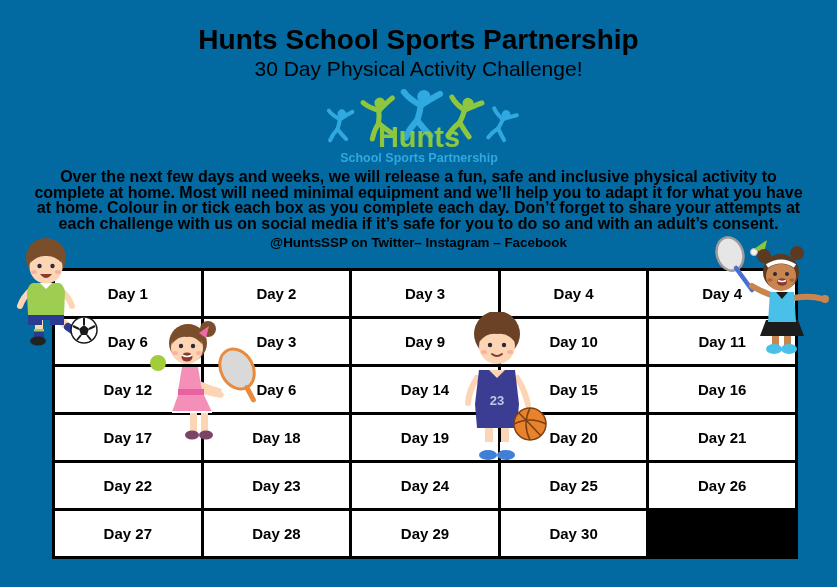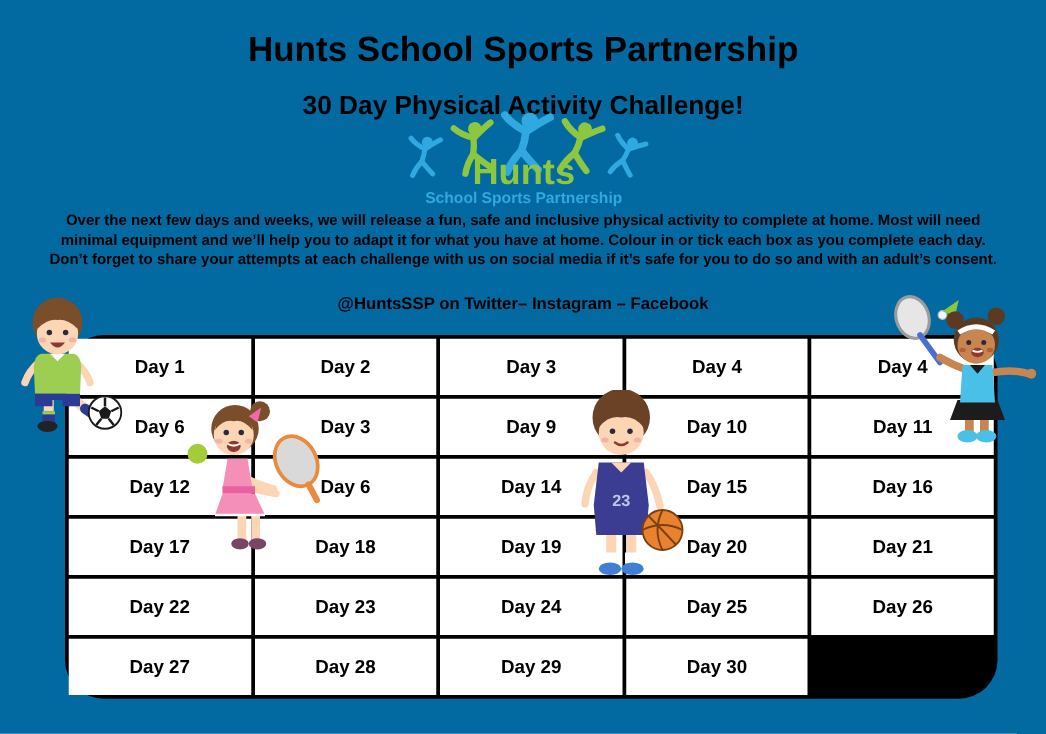--- a/index.html
+++ b/index.html
@@ -1,25 +1,25 @@
 <!DOCTYPE html>
 <html><head>
 <meta charset="utf-8">
 <style>
   html,body{margin:0;padding:0;background:#fff;}
   body{width:837px;height:587px;overflow:hidden;font-family:"Liberation Sans",sans-serif;color:#000;}
   .page{position:relative;width:837px;height:587px;background:#0369a1;}
   .title{position:absolute;top:24px;left:0;width:100%;text-align:center;font-size:28px;font-weight:bold;}
-  .subtitle{position:absolute;top:57px;left:0;width:100%;text-align:center;font-size:21px;font-weight:bold;margin-top:16px;}
+  .subtitle{position:absolute;top:57px;left:0;width:100%;text-align:center;font-size:21px;font-weight:normal;}
   .logo{position:absolute;top:89px;left:50%;transform:translateX(-50%);width:210px;height:78px;}
-  .intro{position:absolute;top:169px;left:34px;width:769px;text-align:center;font-size:12px;font-weight:bold;line-height:15.6px;}
+  .intro{position:absolute;top:169px;left:34px;width:769px;text-align:center;font-size:16px;font-weight:bold;line-height:15.6px;}
   .social{position:absolute;top:235px;left:0;width:100%;text-align:center;font-size:13.4px;font-weight:bold;}
   .grid{position:absolute;left:52px;top:268px;width:746px;height:291px;background:#000;
         display:grid;grid-template-columns:repeat(5,1fr);grid-template-rows:repeat(6,1fr);
-        gap:3px;padding:3px;box-sizing:border-box;border-radius:31px;}
+        gap:3px;padding:3px;box-sizing:border-box;}
   .cell{background:#fff;display:flex;align-items:center;justify-content:center;font-size:15px;font-weight:bold;}
   .clip{position:absolute;}
   .clip-soccer{left:6px;top:237px;width:96px;height:112px;}
   .clip-tennis{left:142px;top:317px;width:118px;height:135px;}
   .clip-basketball{left:441px;top:312px;width:116px;height:153px;}
   .clip-badminton{left:694px;top:236px;width:142px;height:136px;}
 </style>
 </head>
 <body>
 

